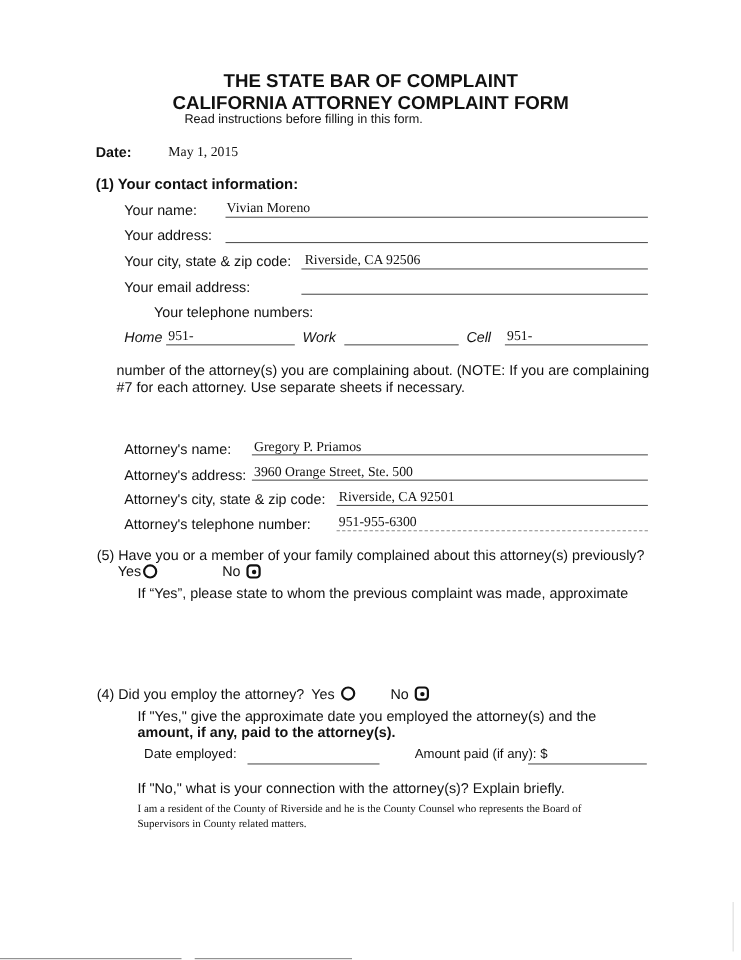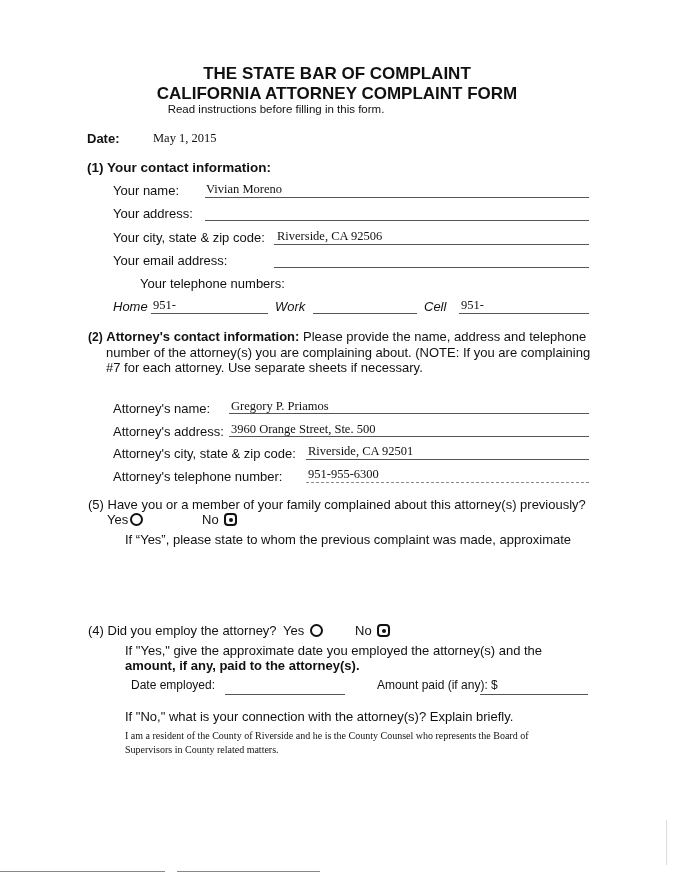--- a/index.html
+++ b/index.html
@@ -78,24 +78,20 @@
   <div class="val" style="left:315px; top:298px;"></div>
   <div class="line" style="left:313px; top:313px; width:104px;"></div>
 </div>
 <div class="abs label" style="left:424px; top:299px; font-style:italic;">Cell</div>
 <div>
   <div class="val" style="left:461px; top:298px;">951-</div>
   <div class="line" style="left:459px; top:313px; width:130px;"></div>
 </div>
 
 <div class="abs para" style="left:88px; top:329px; width:510px;">
-  <div style="white-space:nowrap;">
-    <span class="bold" style="font-size:12px;">(2)</span>
-    <span class="bold">Attorney's contact information:</span><span> Please provide the name, address and telephone</span>
-  </div>
   <div style="padding-left:18px; white-space:nowrap;">number of the attorney(s) you are complaining about. (NOTE: If you are complaining</div>
   <div style="padding-left:18px; white-space:nowrap;">#7 for each attorney. Use separate sheets if necessary.</div>
 </div>
 
 <div class="abs label" style="left:113px; top:401px;">Attorney's name:</div>
 <div>
   <div class="val" style="left:231px; top:399px;">Gregory P. Priamos</div>
   <div class="line" style="left:229px; top:413px; width:360px;"></div>
 </div>
 

